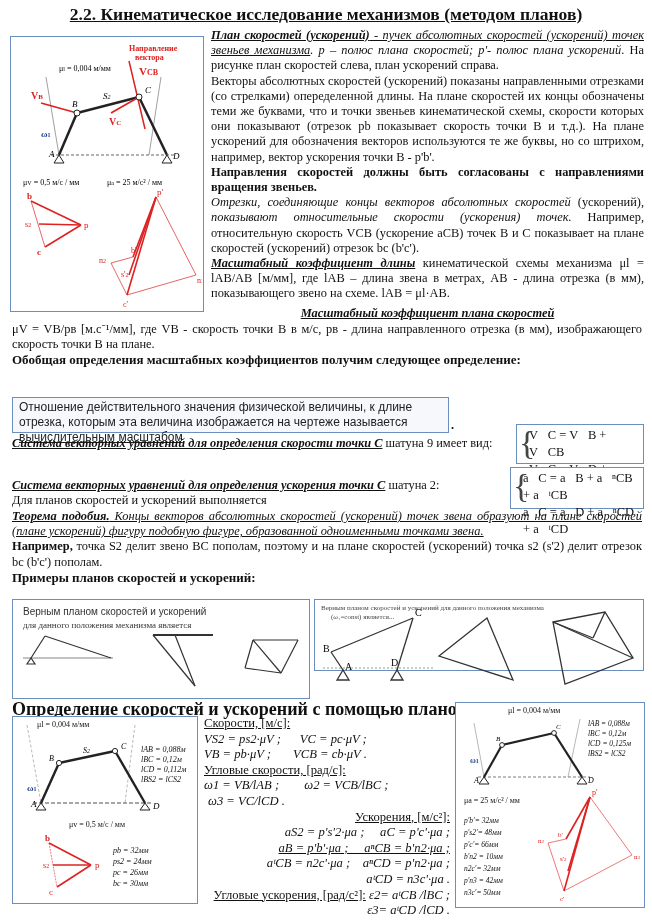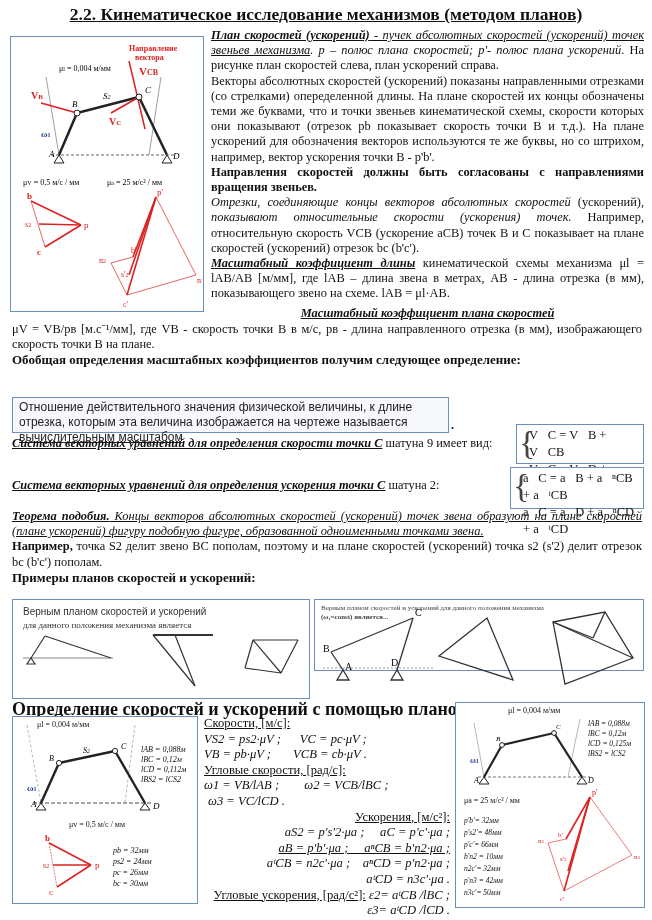--- a/index.html
+++ b/index.html
@@ -124,20 +124,21 @@
 </div>
 
 <div class="abs eq-box" style="left:510px;top:467px;width:134px;height:42px;">
   <span class="brace">{</span>
   <div>a⃗C = a⃗B + a⃗ⁿCB + a⃗ᵗCB</div>
   <div>a⃗C = a⃗D + a⃗ⁿCD + a⃗ᵗCD</div>
 </div>
 
 <div class="abs" style="left:12px;top:478px;width:495px;">
   <div><span class="bi-u">Система векторных уравнений для определения ускорения точки C</span><span> шатуна 2:</span></div>
+  <div>Для планов скоростей и ускорений выполняется</div>
 </div>
 
 <div class="abs para" style="left:12px;top:509px;width:630px;">
   <div><span class="bi-u">Теорема подобия.</span><span class="i-u"> Концы векторов абсолютных скоростей (ускорений) точек звена образуют на плане скоростей (плане ускорений) фигуру подобную фигуре, образованной одноименными точками звена.</span></div>
   <div><span class="b">Например,</span><span> точка S2 делит звено BC пополам, поэтому и на плане скоростей (ускорений) точка s2 (s'2) делит отрезок bc (b'c') пополам.</span></div>
   <div class="b" style="font-size:13px;">Примеры планов скоростей и ускорений:</div>
 </div>
 
 <div class="abs fig-box" style="left:12px;top:599px;width:298px;height:100px;">
   <div class="abs" style="left:10px;top:4px;font-family:'Liberation Sans',sans-serif;font-size:10px;color:#333;">Верным планом скоростей и ускорений</div>
@@ -156,21 +157,21 @@
       <line x1="240" y1="12" x2="232" y2="40"></line>
       <line x1="232" y1="40" x2="268" y2="45"></line>
       <line x1="240" y1="12" x2="268" y2="45"></line>
       <line x1="285" y1="12" x2="268" y2="45"></line>
     </g>
   </svg>
 </div>
 
 <div class="abs fig-box" style="left:314px;top:599px;width:330px;height:72px;">
   <div class="abs small" style="left:6px;top:2px;font-size:7px;color:#444;">Верным планом скоростей  и  ускорений для данного положения механизма</div>
-  <div class="abs small" style="left:6px;top:11px;font-size:7px;color:#444;font-weight:bold;">(ω₁=const) является...</div>
+  <div class="abs small" style="left:16px;top:11px;font-size:7px;color:#444;">(ω₁=const) является...</div>
   <svg class="abs" style="left:0;top:0;" width="328" height="98">
     <g stroke="#333" fill="none" stroke-width="1.3">
       <line x1="8" y1="68" x2="120" y2="68" stroke-width="0.5" stroke-dasharray="2,2"></line>
       <line x1="28" y1="70" x2="16" y2="52"></line>
       <line x1="16" y1="52" x2="98" y2="18"></line>
       <line x1="98" y1="18" x2="82" y2="70"></line>
       <polygon points="28,70 22,80 34,80"></polygon>
       <polygon points="82,70 76,80 88,80"></polygon>
       <polygon points="172,18 124,56 198,80"></polygon>
       <polygon points="238,22 290,12 318,58 250,84"></polygon>

